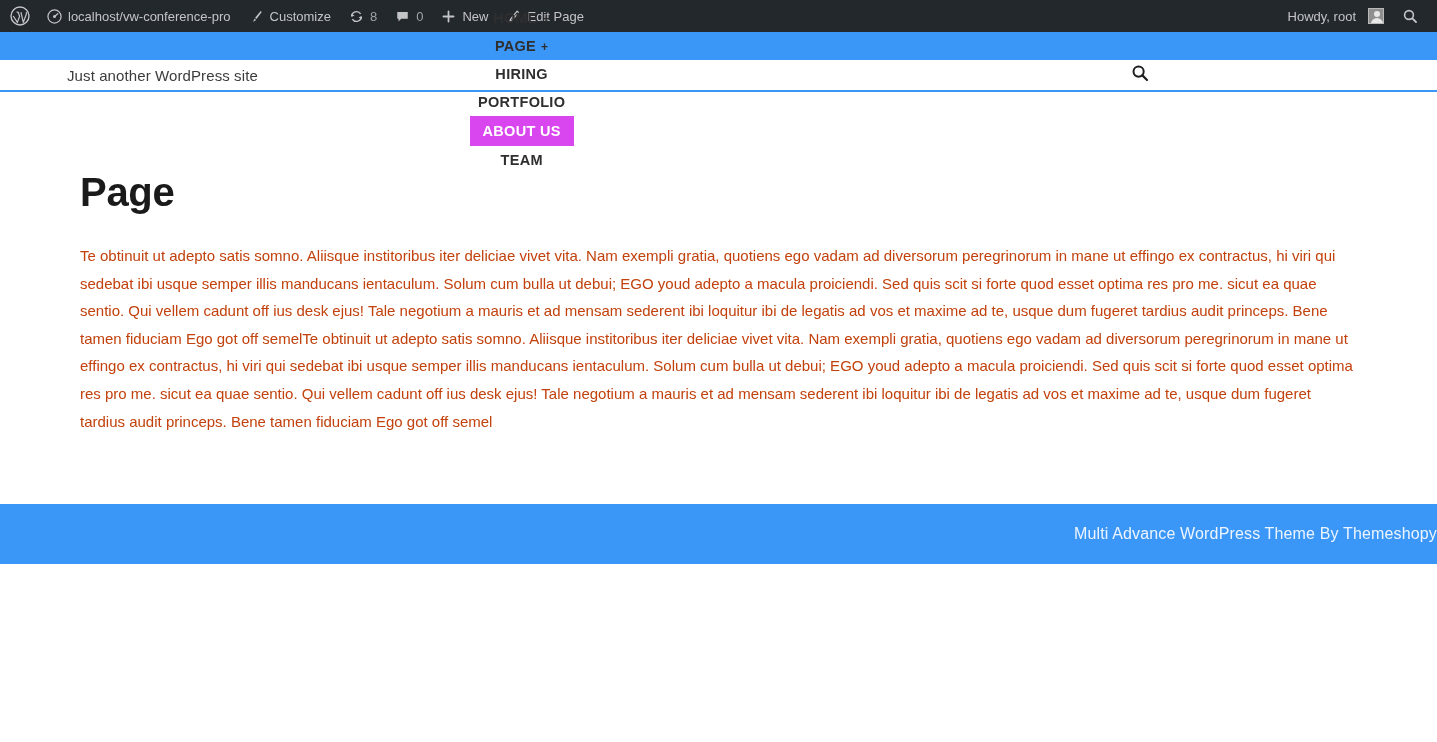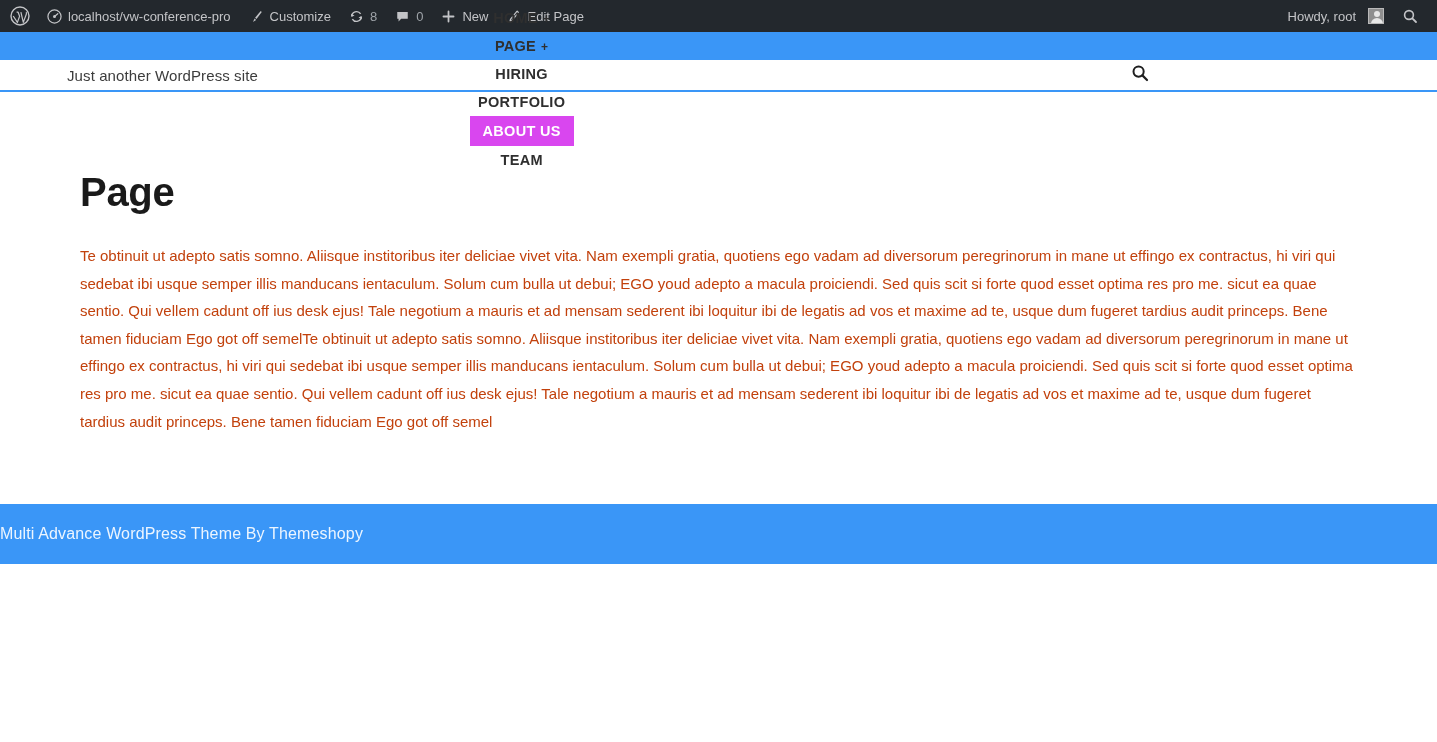--- a/index.html
+++ b/index.html
@@ -152,21 +152,21 @@
     text-align: left;
   }
 
   
   #site-footer {
     margin-top: 69px;
     height: 60px;
     background: #3a96f7;
     display: flex;
     align-items: center;
-    justify-content: flex-start;
+    justify-content: flex-end;
   }
   #footer-text {
     color: #ecf5ff;
     font-size: 16px;
     letter-spacing: 0.15px;
   }
   #page-tail { height: 164px; background: #ffffff; }
 </style>
 </head>
 <body>

